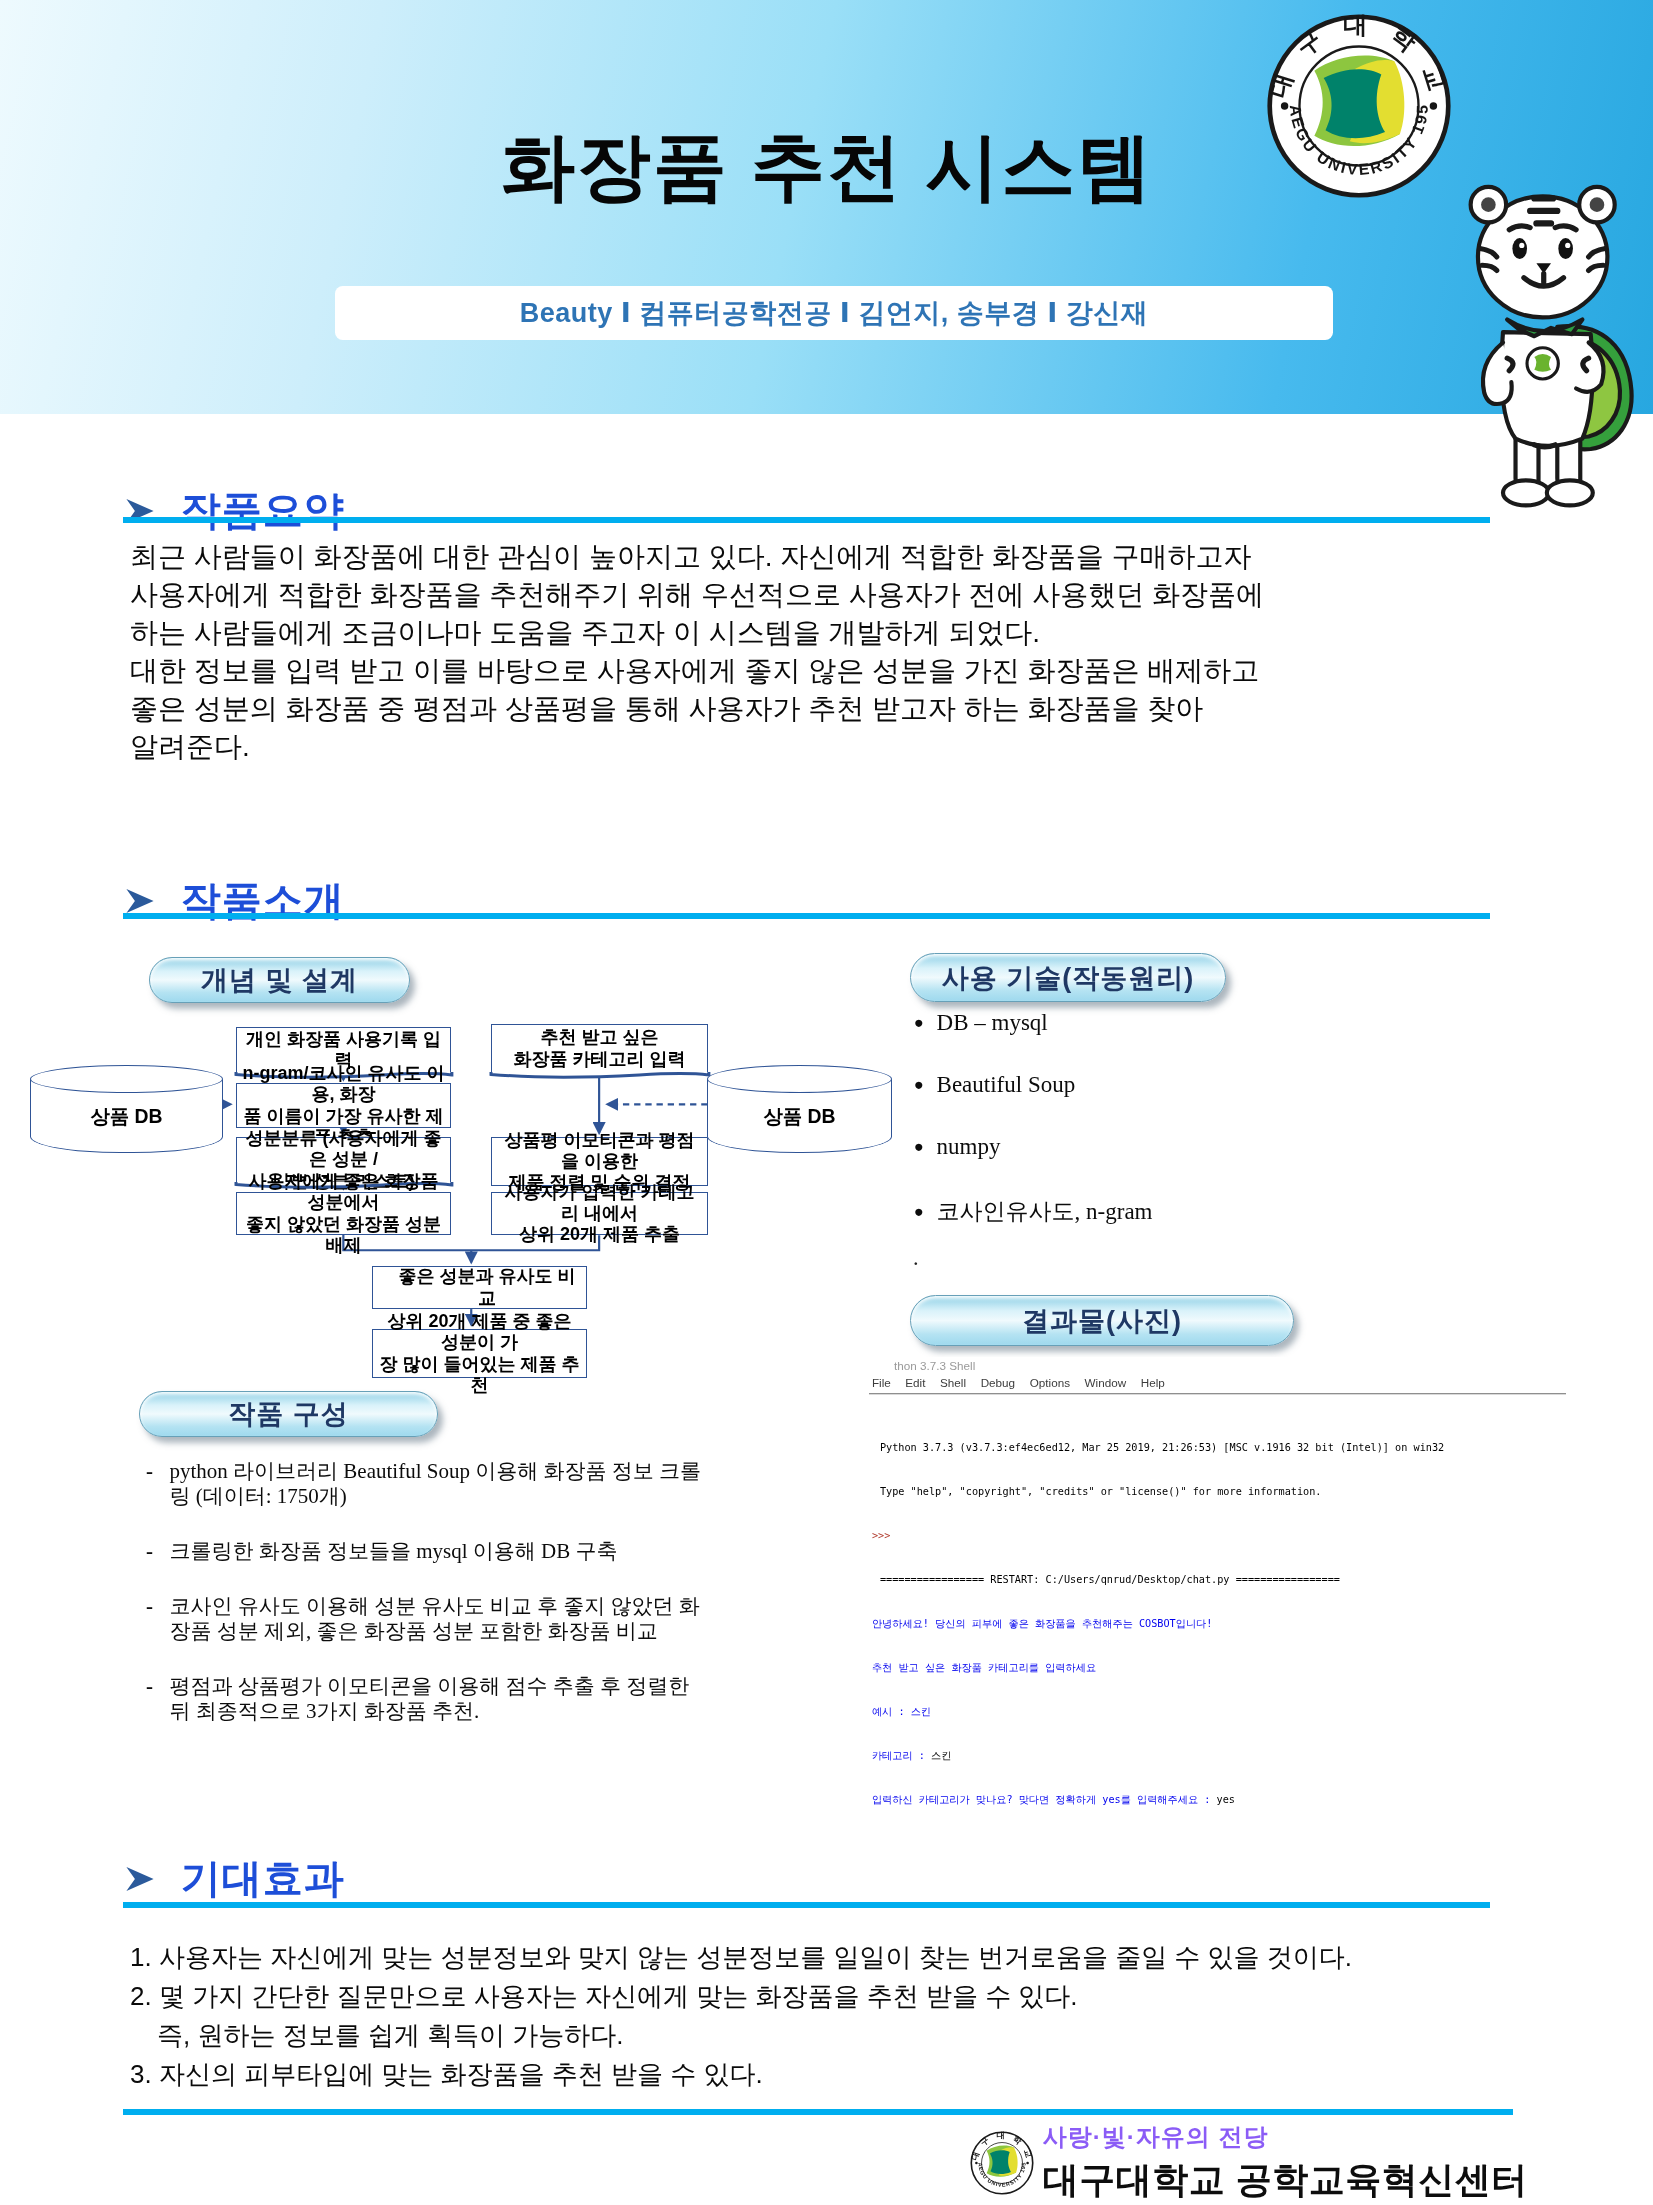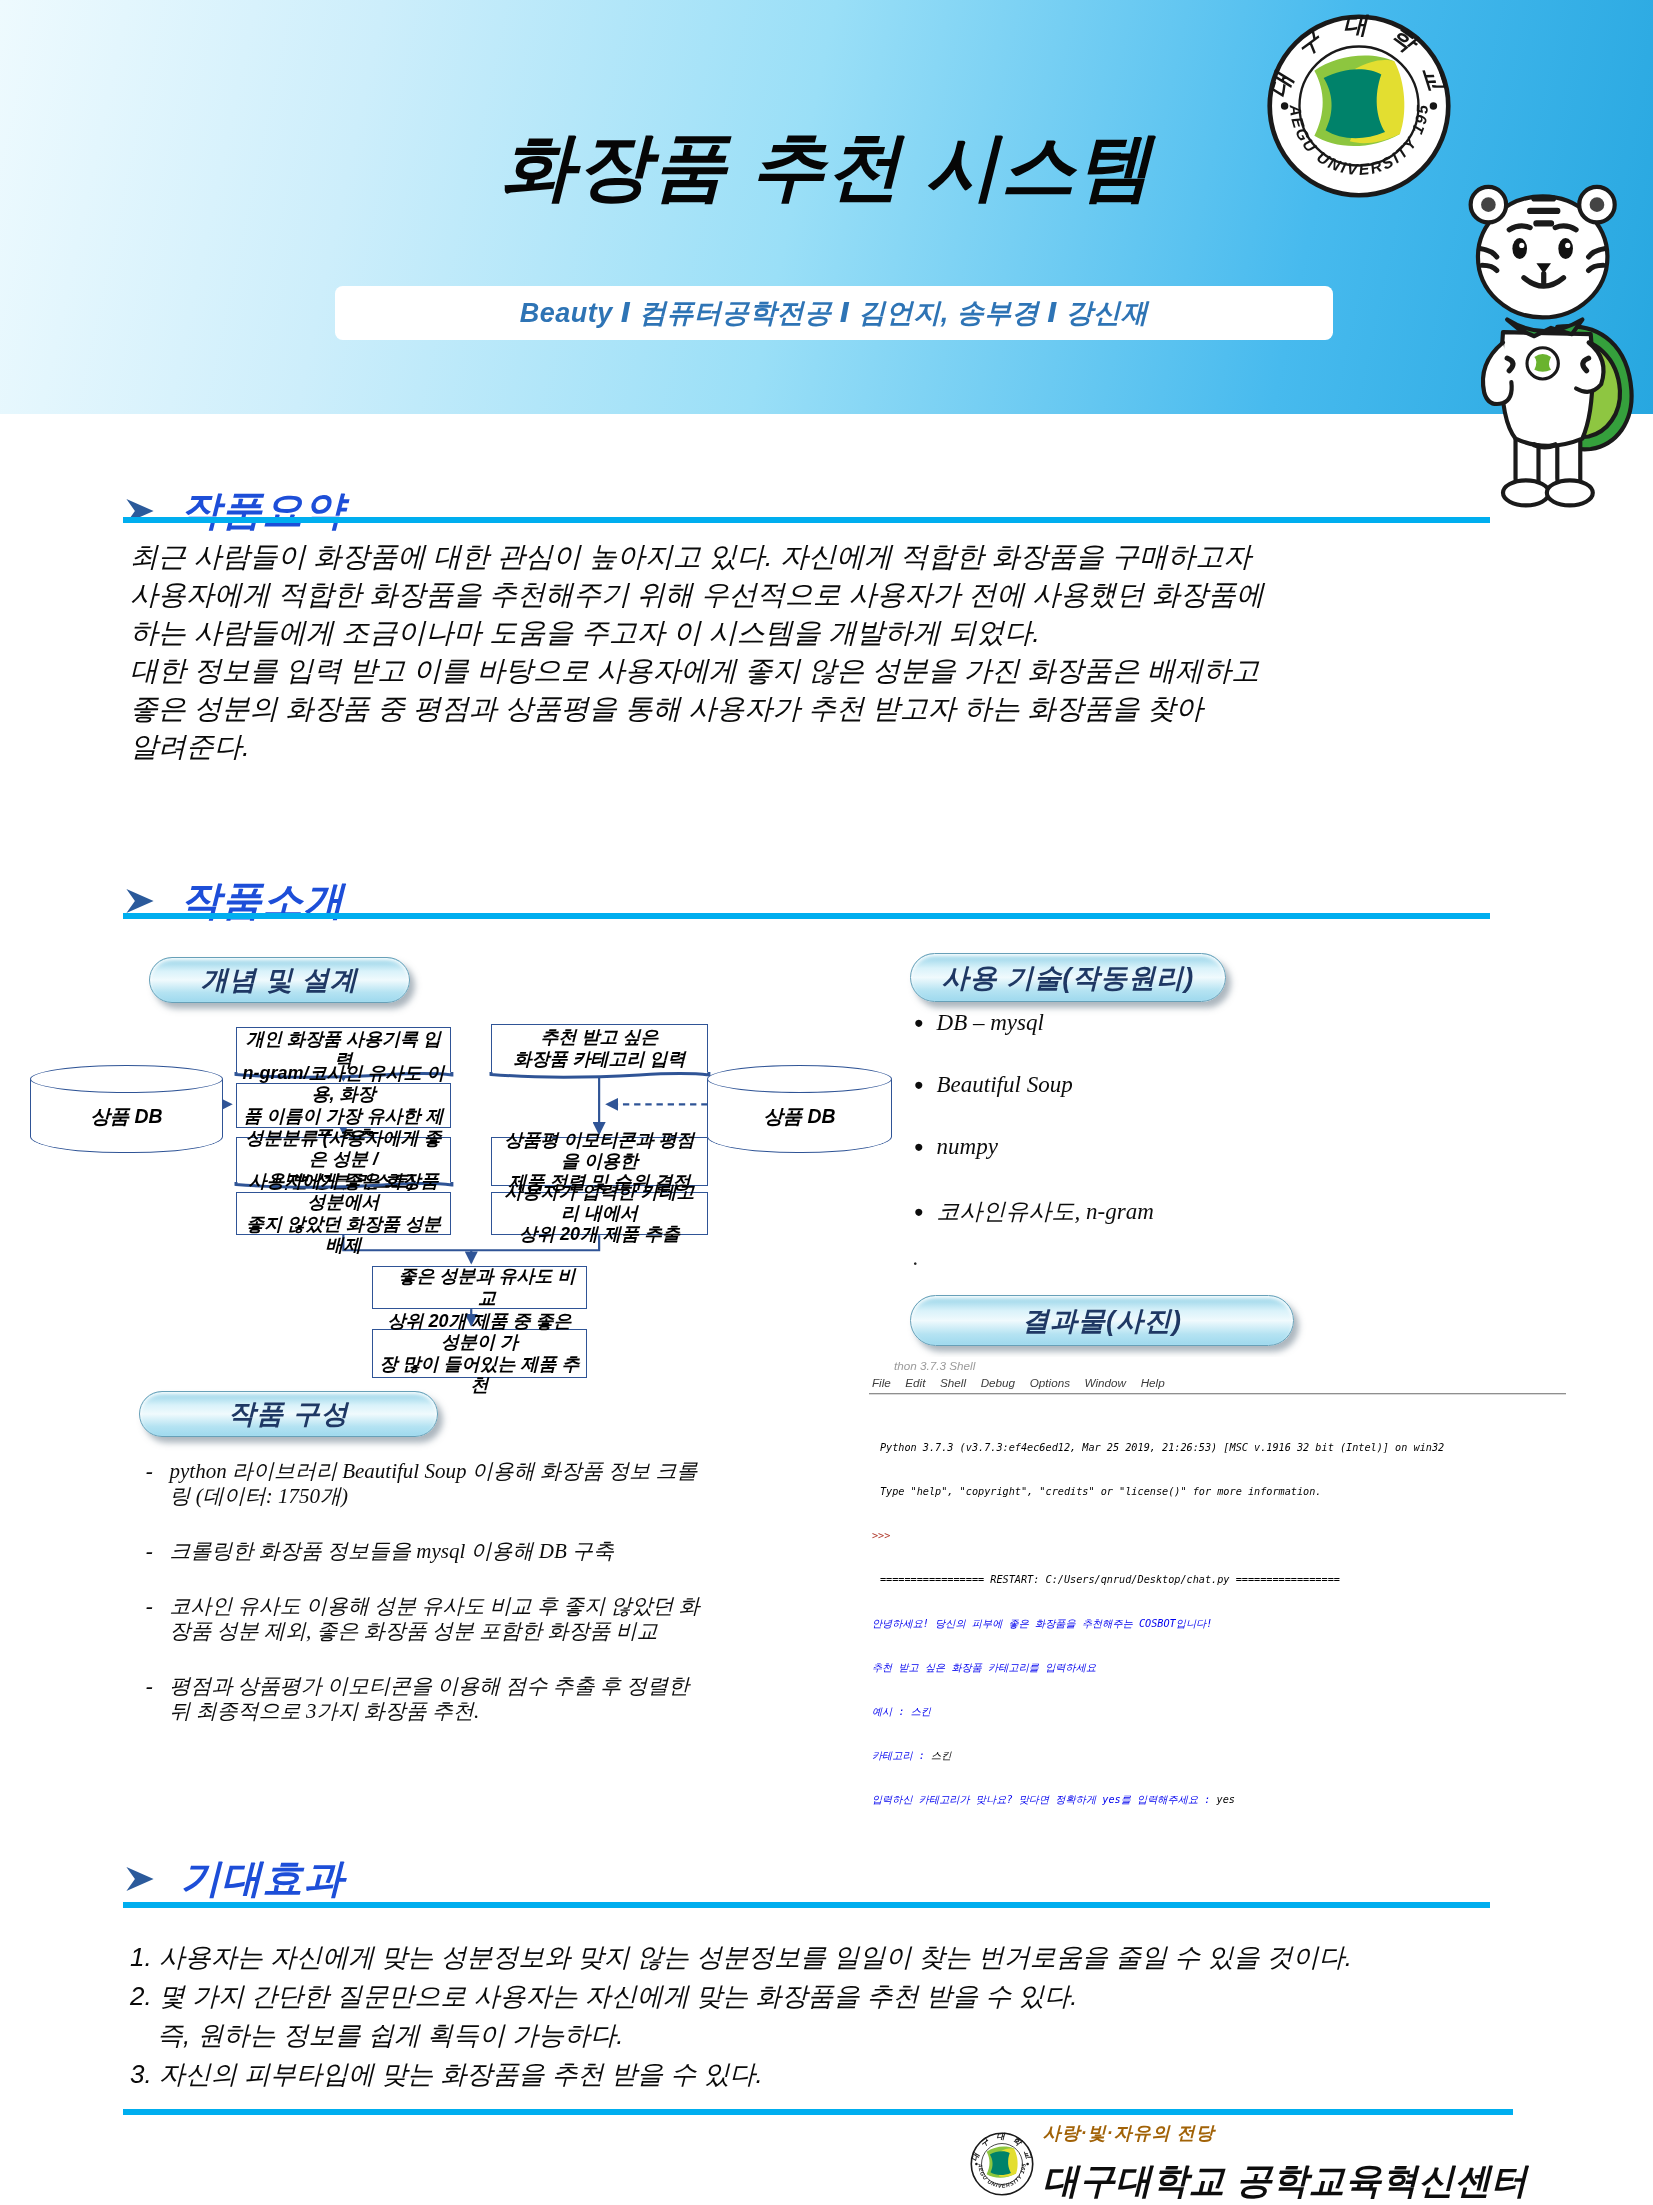--- a/index.html
+++ b/index.html
@@ -1,18 +1,18 @@
 <!DOCTYPE html>
 <html style="font-size:7.8px"><head>
 <meta charset="utf-8">
 <style>
   html,body{margin:0;padding:0;background:#fff;}
   body{width:1654px;height:2205px;overflow:hidden;
        font-family:"Liberation Sans","DejaVu Sans",sans-serif;}
-  #poster{position:relative;width:1654px;height:1809px;background:#fff;font-style:italic;}
+  #poster{position:relative;width:1654px;height:1809px;background:#fff;}
 
   
   .hdr{position:absolute;left:0;top:0;width:1654px;height:414px;
        background:linear-gradient(102deg,#eefafe 0%,#cdeefb 22%,#9adff7 48%,#47baee 78%,#27a7e0 100%);}
   .hdr-title{position:absolute;left:0;top:118px;width:1654px;text-align:center;
        font-size:74px;font-weight:800;color:#060606;letter-spacing:1.9px;}
   .sub-bar{position:absolute;left:335px;top:286px;width:998px;height:54px;background:#fff;
        border-radius:7.8px;display:flex;align-items:center;justify-content:center;}
   .sub-bar span{font-size:27px;font-weight:700;color:#2e74b5;letter-spacing:0.5px;}
   .seal-lg{position:absolute;left:1266px;top:12.6px;width:186px;height:186px;}
@@ -88,21 +88,21 @@
   
   .eff-list{position:absolute;left:130px;top:1938px;width:1439px;
        font-size:26px;line-height:39px;color:#0a0a0a;}
   .eff-line.ind{margin-left:27px;}
 
   
   .foot-rule{left:123px;top:2109px;width:1390px;}
   .foot-logo{position:absolute;left:970px;top:2121px;display:flex;align-items:center;gap:8.8px;}
   .seal-sm{width:64px;height:64px;flex:0 0 auto;}
   .foot-texts{display:flex;flex-direction:column;}
-  .foot-slogan{font-size:18px;font-weight:700;color:#a16207;letter-spacing:1px;margin-bottom:12px;}
+  .foot-slogan{font-size:24px;font-weight:700;color:#8b5cf6;letter-spacing:1px;margin-bottom:3px;}
   .foot-org{font-size:36px;font-weight:800;color:#0d0d0d;letter-spacing:0.5px;}
 </style>
 </head>
 <body>
 
 <svg width="0" height="0" style="position:absolute" aria-hidden="true">
   <defs>
     <symbol id="seal" viewBox="0 0 200 200">
       <circle cx="100" cy="100" r="96" fill="#fff" stroke="#1a1a1a" stroke-width="5"></circle>
       <circle cx="100" cy="100" r="64" fill="#fff" stroke="#1a1a1a" stroke-width="2.5"></circle>

